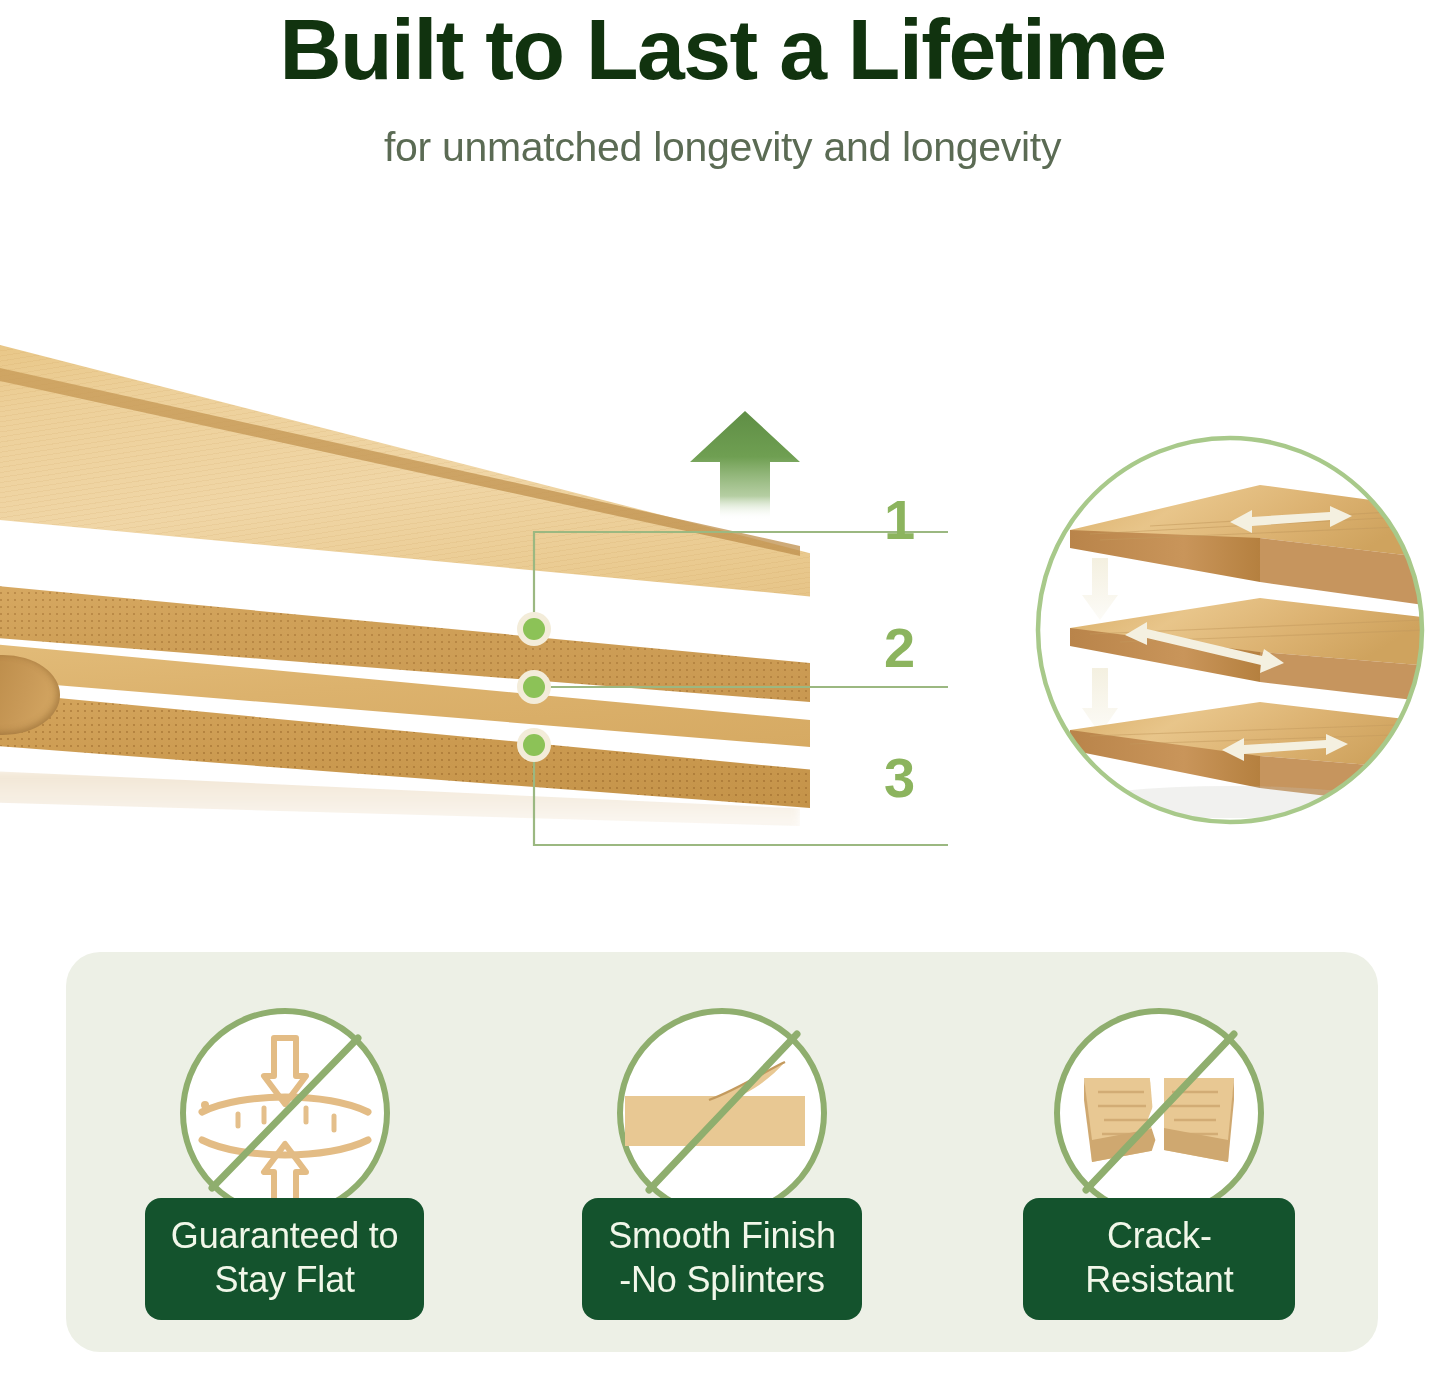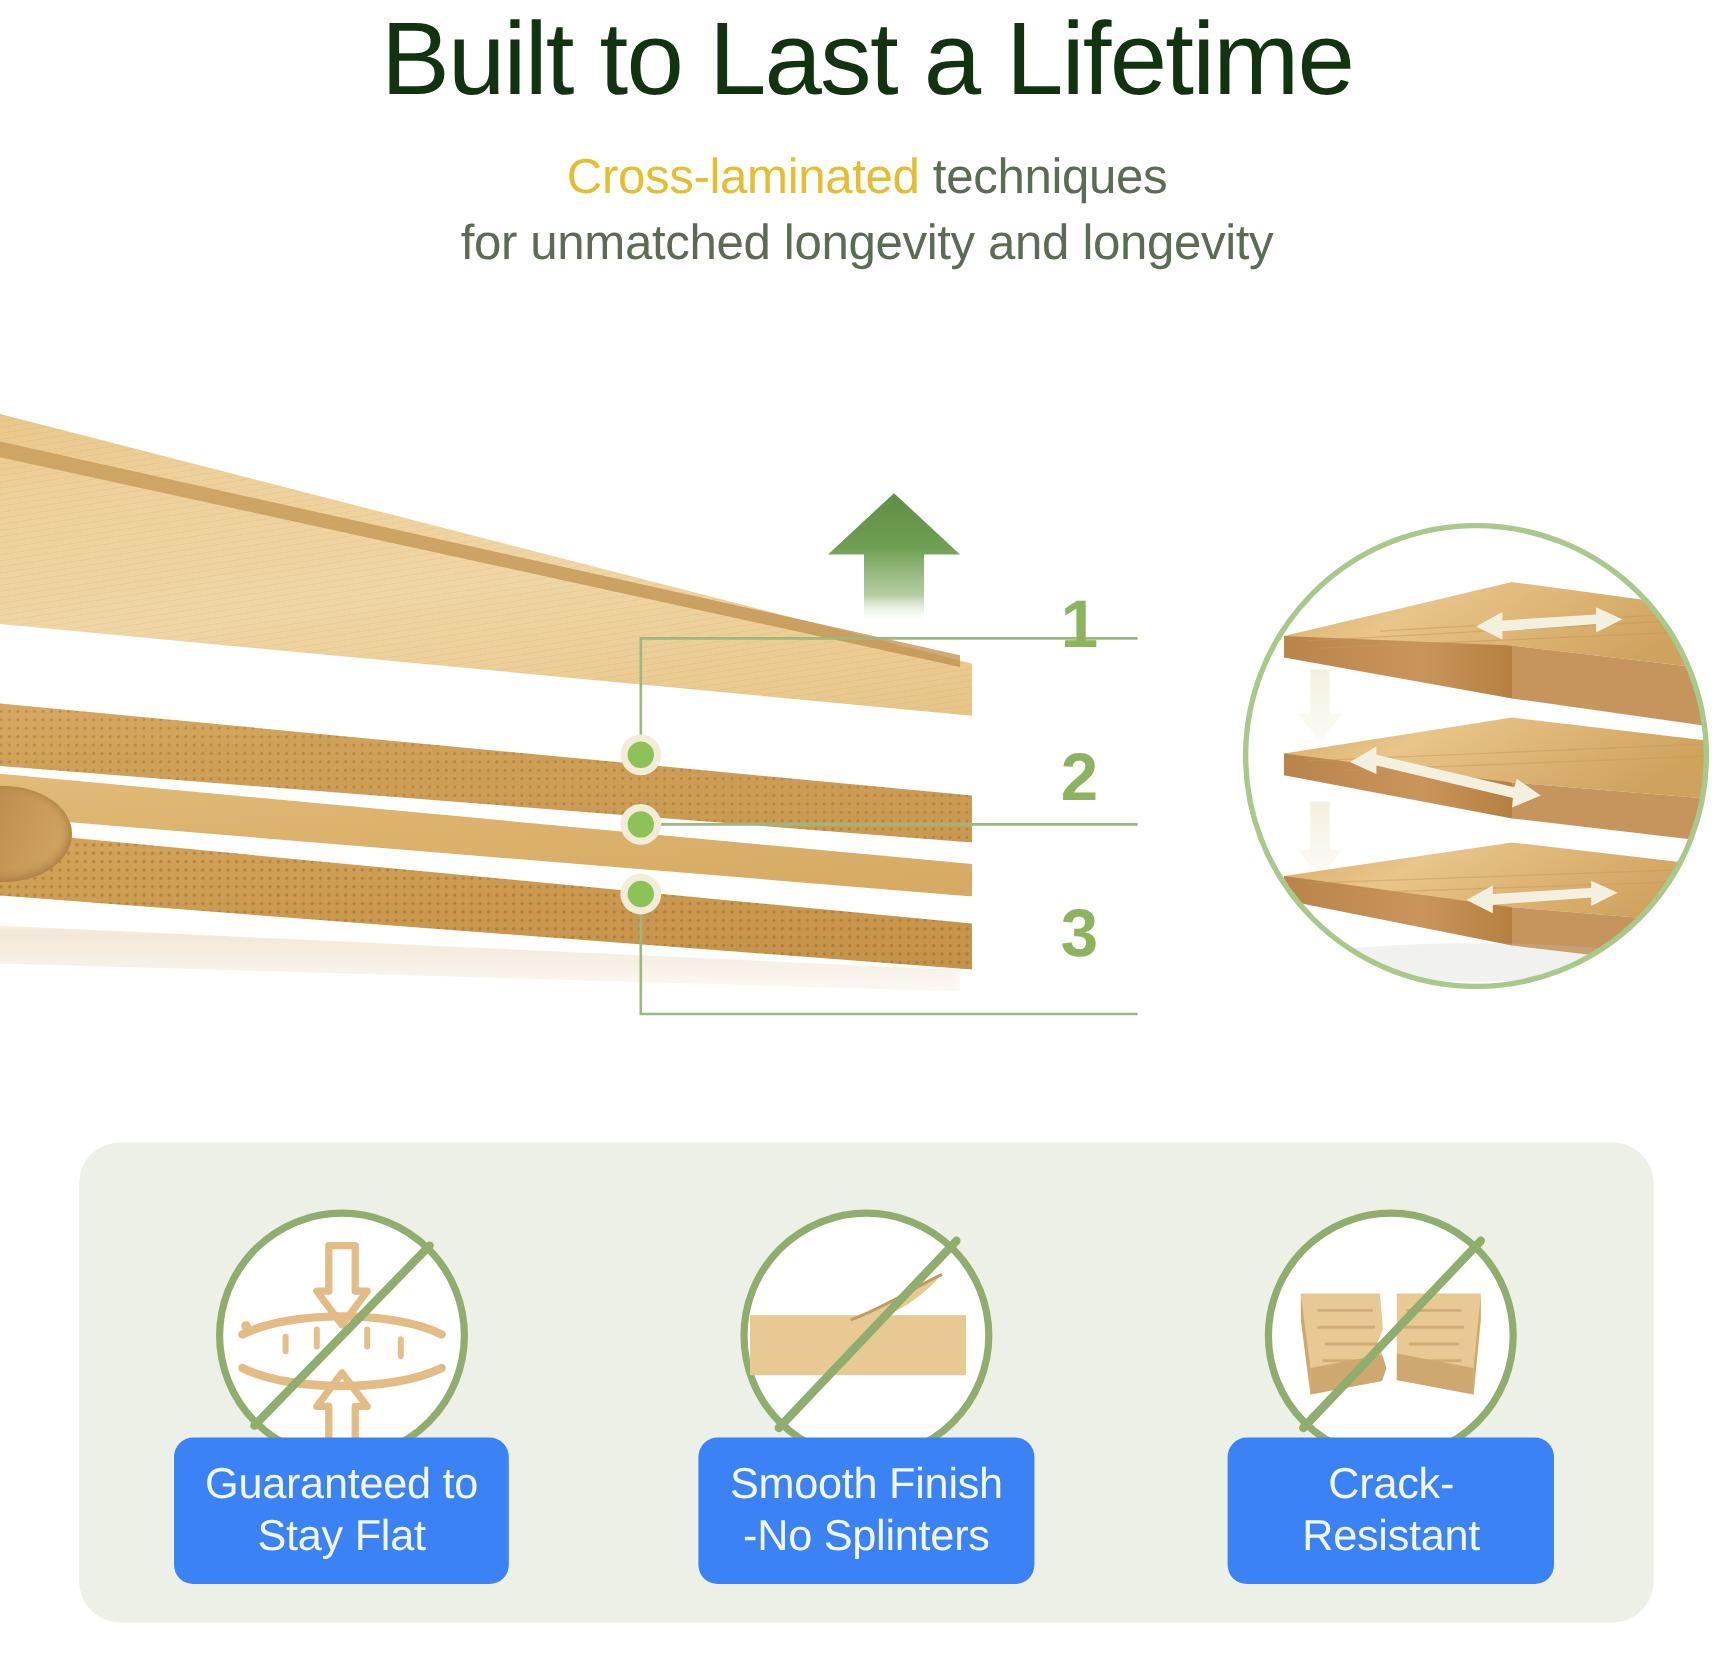--- a/index.html
+++ b/index.html
@@ -21,21 +21,21 @@
     position: absolute;
     left: 0; top: 0;
     width: 1445px;
     text-align: center;
   }
   #page-title {
     margin: 0;
     padding-top: 4px;
     font-size: 86px;
     line-height: 1.05;
-    font-weight: normal;
+    font-weight: bold;
     letter-spacing: -1.5px;
     color: #11330f;
     font-family: "Liberation Sans", sans-serif;
   }
   #subtitle-block {
     margin-top: 26px;
     font-size: 41px;
     line-height: 1.33;
     font-weight: 400;
     color: #5b6b54;
@@ -220,42 +220,39 @@
   }
   .feature-icon {
     width: 226px;
     height: 226px;
     position: relative;
   }
   .feature-label {
     margin-top: -28px;
     position: relative;
     z-index: 5;
-    background: #3b82f6;
+    background: #14532d;
     border-radius: 16px;
     color: #f1f7e9;
     font-size: 36px;
     line-height: 1.22;
     text-align: center;
     padding: 16px 26px 18px 26px;
     min-width: 272px;
     box-sizing: border-box;
     letter-spacing: -0.2px;
     white-space: pre-line;
   }
 </style>
 </head>
 <body>
 
 <div id="header">
   <h1 id="page-title">Built to Last a Lifetime</h1>
   <div id="subtitle-block">
-    <div>
-      <span class="sub-hl">Cross-laminated</span><span> techniques</span>
-    </div>
     <div>for unmatched longevity and longevity</div>
   </div>
 </div>
 
 <div id="middle">
 
   <div id="board-photo">
     <div id="board-top"></div>
     <div id="juice-groove"></div>
     <div id="board-edge-1"></div>

